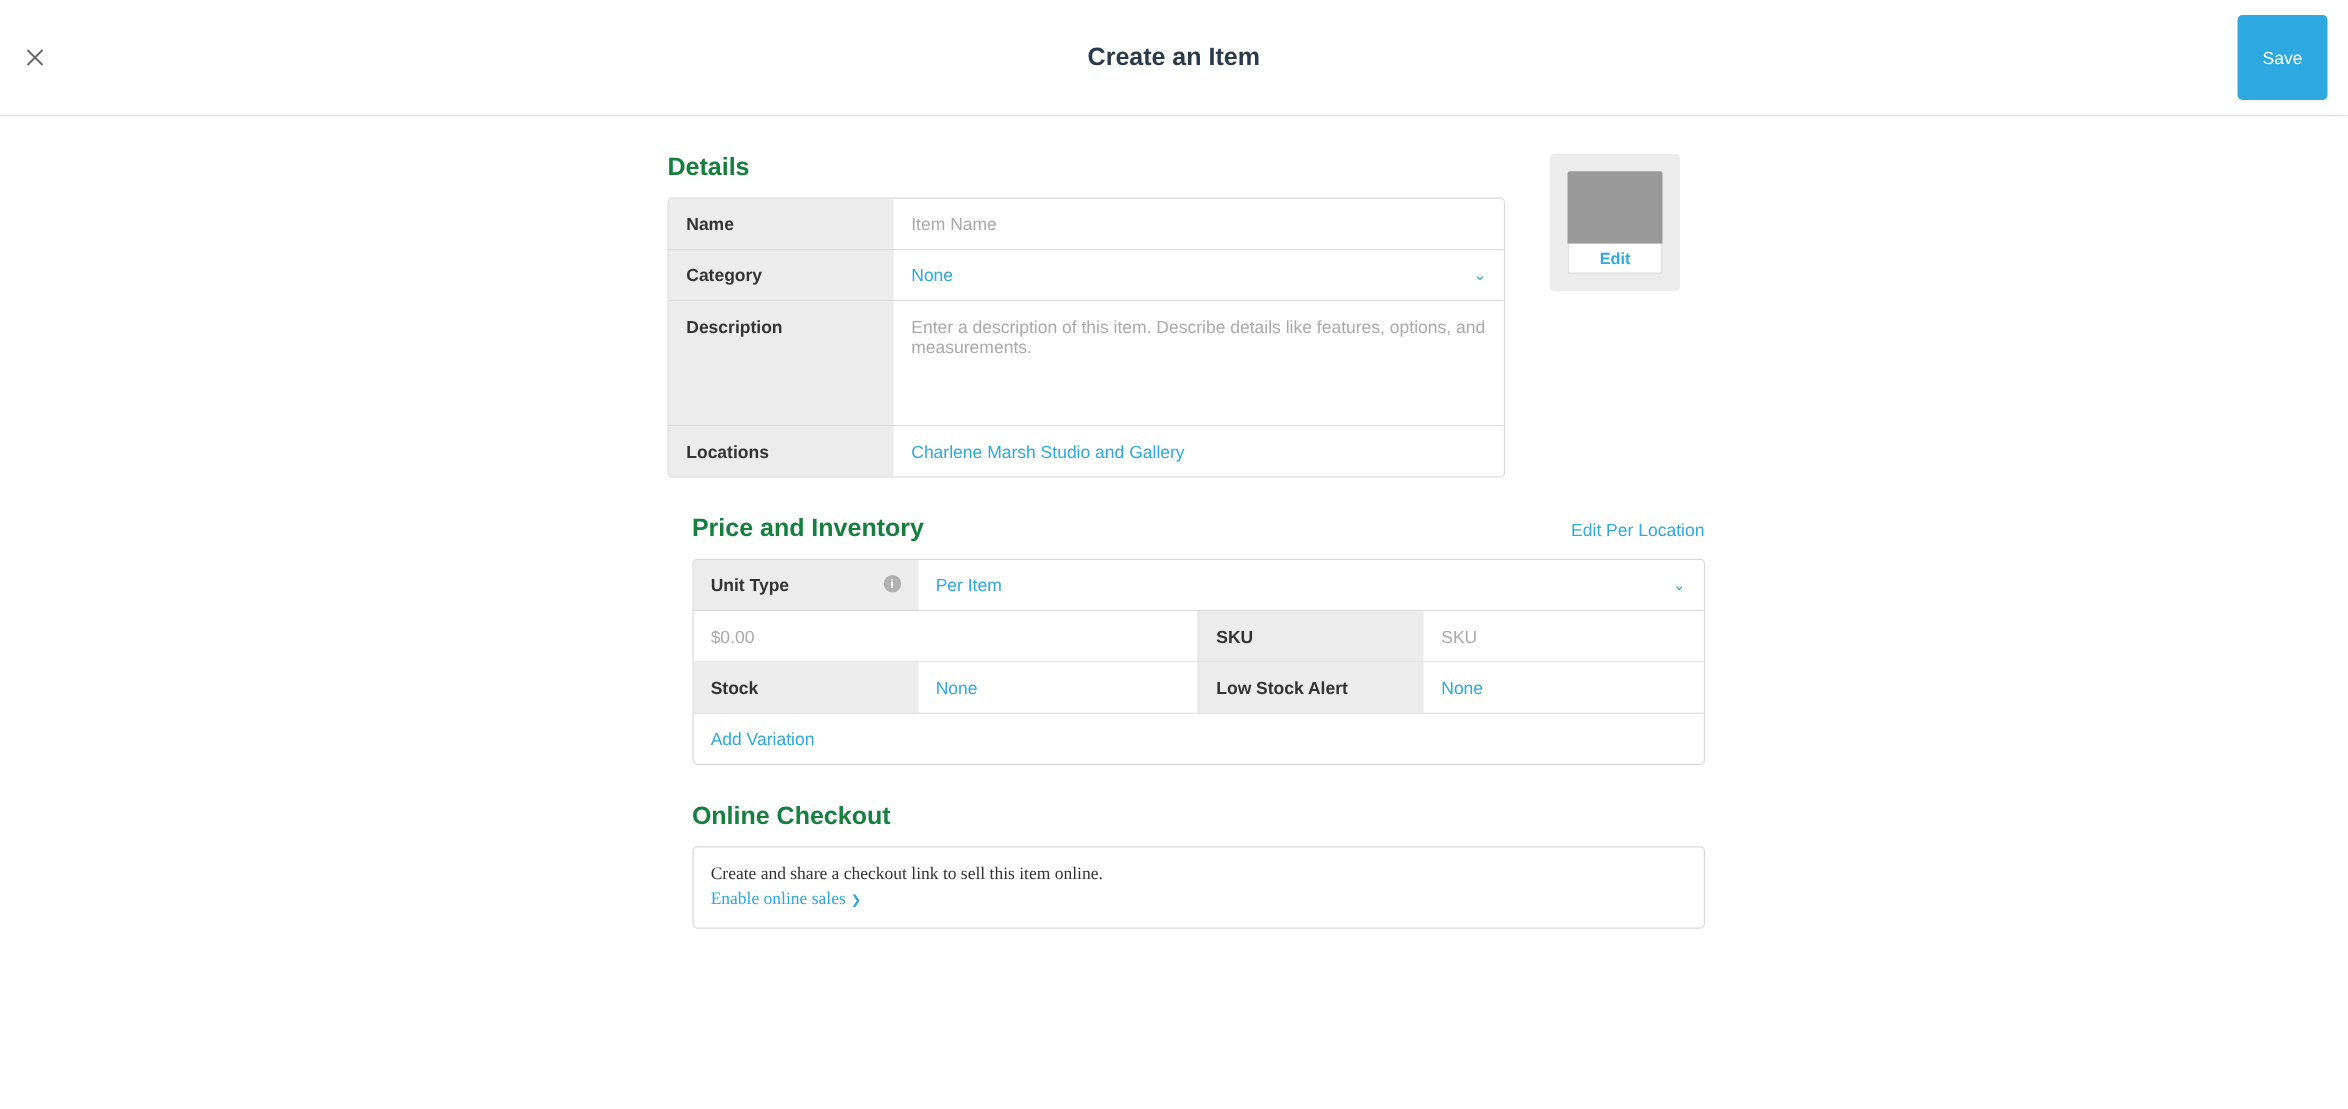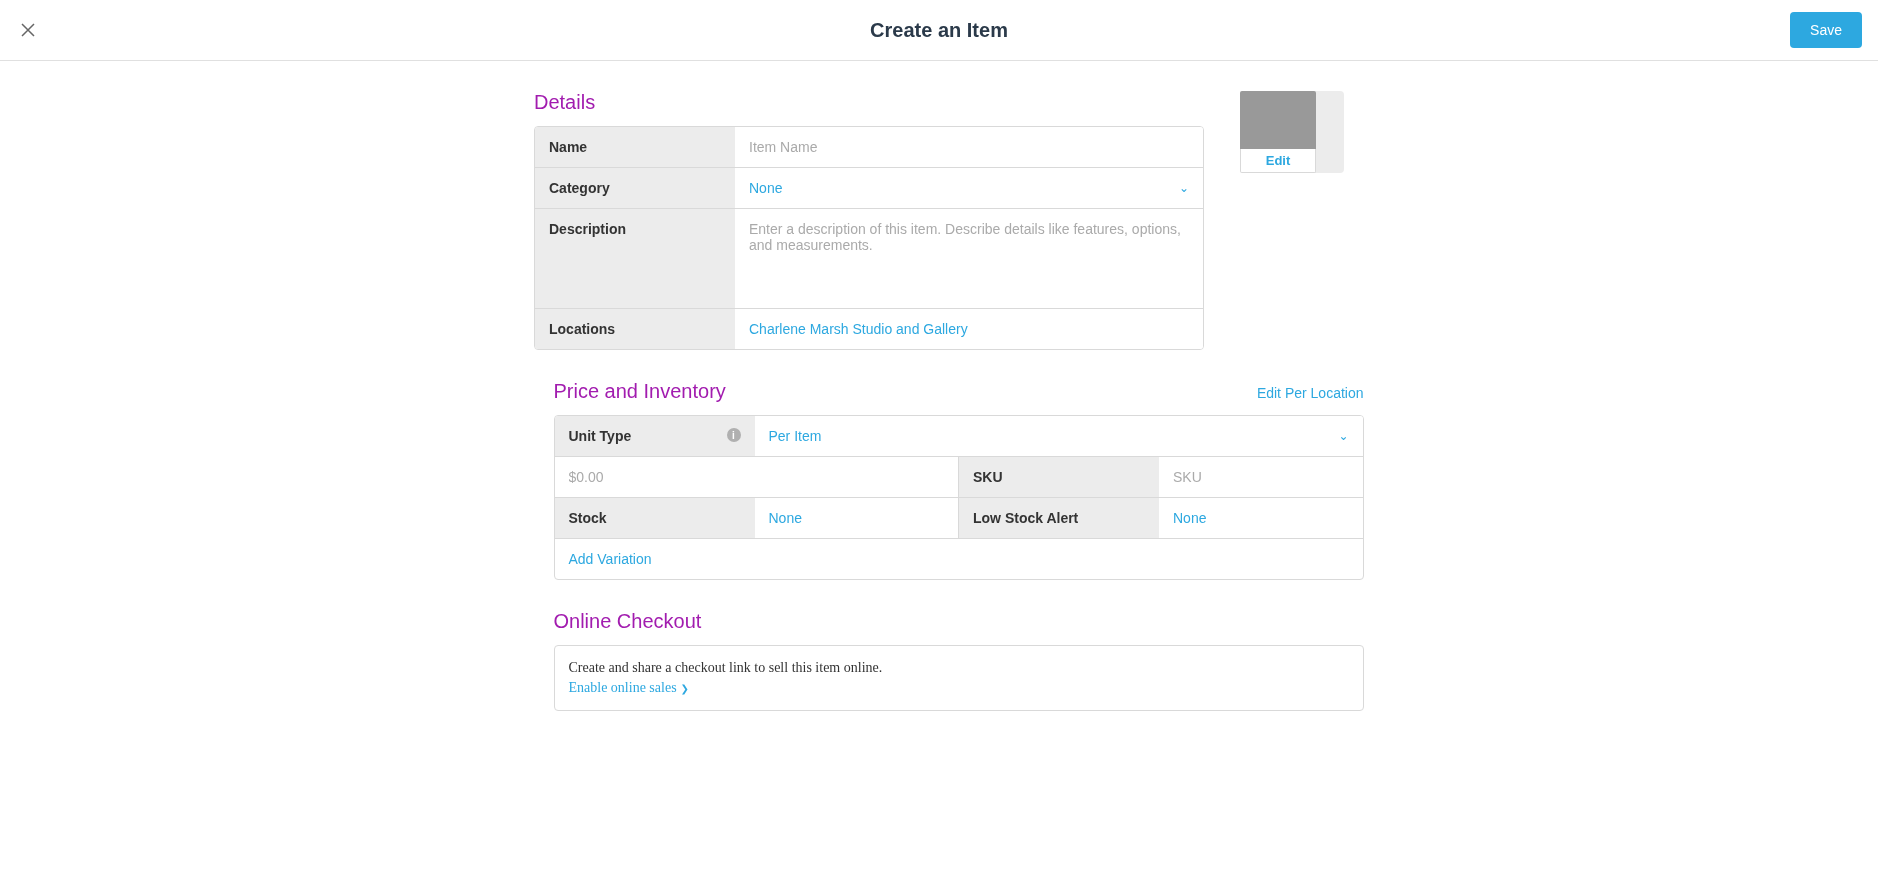--- a/index.html
+++ b/index.html
@@ -32,61 +32,61 @@
     transform: translateX(-50%);
     font-size: 20px;
     font-weight: 600;
     color: #2b3a4a;
   }
   .save-btn {
     background: #2da8e0;
     color: #fff;
     border: none;
     border-radius: 4px;
-    padding: 10px 20px;
+    padding: 26px 20px;
     font-size: 14px;
     font-weight: 500;
     cursor: pointer;
   }
   .content {
     display: flex;
     justify-content: center;
     padding: 30px 0;
   }
   .main-col { width: 670px; }
   .side-col { width: 104px; margin-left: 36px; }
   .section-header {
     display: flex;
     justify-content: space-between;
     align-items: baseline;
     margin-bottom: 12px;
   }
   .section-title {
     font-size: 20px;
-    font-weight: 400;
-    color: #a21caf;
+    font-weight: 700;
+    color: #15803d;
   }
   .section-link {
     color: #2da8e0;
     font-size: 14px;
     cursor: pointer;
   }
   .form-table {
     border: 1px solid #d9d9d9;
     border-radius: 4px;
     overflow: hidden;
   }
   .form-row {
     display: flex;
     border-bottom: 1px solid #d9d9d9;
     min-height: 40px;
   }
   .form-row:last-child { border-bottom: none; }
   .form-label {
-    width: 200px;
+    width: 180px;
     background: #ececec;
     padding: 12px 14px;
     font-weight: 600;
     color: #333;
     font-size: 14px;
     display: flex;
     align-items: flex-start;
     justify-content: space-between;
   }
   .form-value {
@@ -123,20 +123,21 @@
   .form-row.double .half + .half { border-left: 1px solid #d9d9d9; }
   .add-variation {
     padding: 12px 14px;
     color: #2da8e0;
     cursor: pointer;
     font-size: 14px;
   }
   .spacer { height: 30px; }
   .image-card {
     background: #ececec;
+    padding: 14px;
     border-radius: 4px;
   }
   .image-placeholder {
     width: 76px; height: 58px;
     background: #999;
     border-top-left-radius: 2px;
     border-top-right-radius: 2px;
   }
   .image-edit {
     width: 76px;

